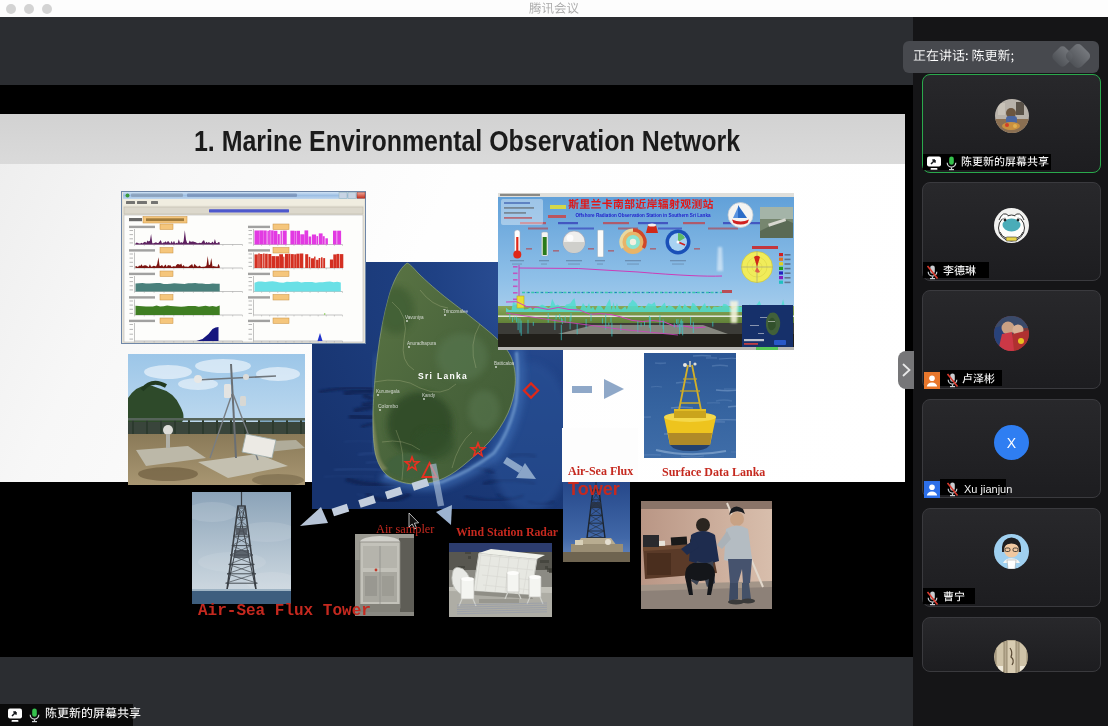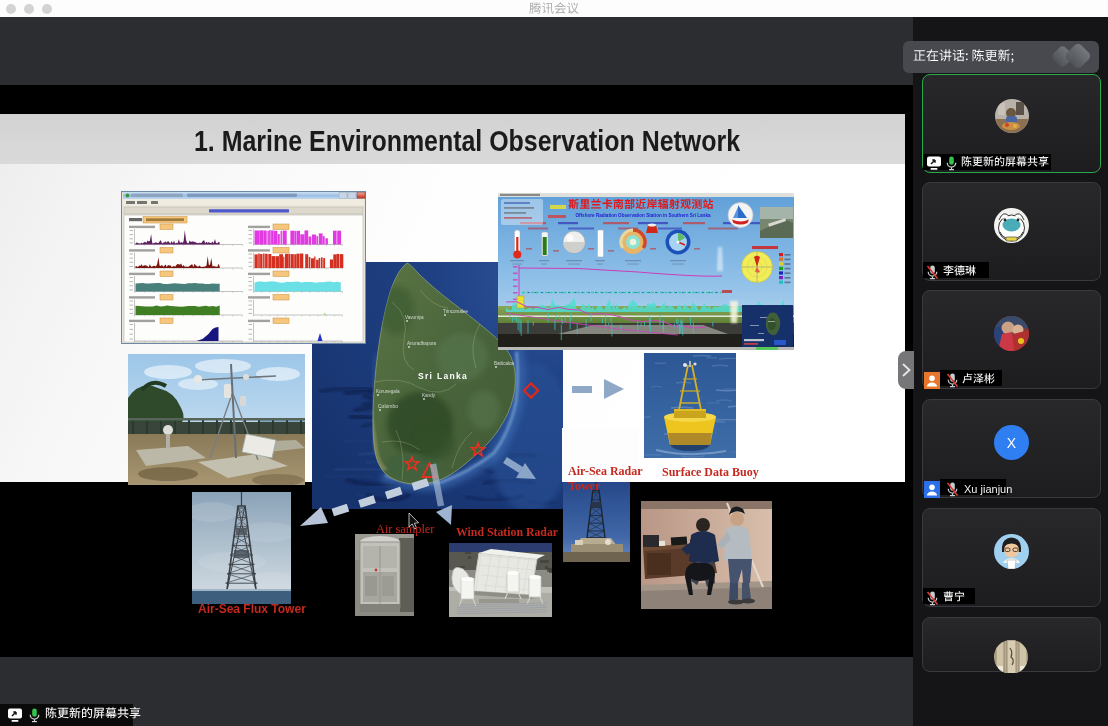--- a/index.html
+++ b/index.html
@@ -879,26 +879,26 @@
         <polygon points="300,412 321,393 328,409" fill="#b6c3d6"></polygon>
         <line x1="433" y1="350" x2="441" y2="392" stroke="#aabed8" stroke-width="6.5" opacity="0.65"></line>
         <polygon points="451,411 436,398 452,391" fill="#9db3d0"></polygon>
         <line x1="505" y1="346" x2="521" y2="356" stroke="#8aa5c8" stroke-width="7"></line>
         <polygon points="536,365 516,364 525,349" fill="#8aa5c8"></polygon>
         <line x1="572" y1="275.5" x2="592" y2="275.5" stroke="#8fa8c8" stroke-width="7"></line>
         <polygon points="624,275 604,265 604,285" fill="#8fa8c8"></polygon>
         <rect x="526" y="271.5" width="10" height="10" transform="rotate(45 531 276.5)" fill="none" stroke="#e02818" stroke-width="2.2"></rect>
         <path d="M409 399 L409 413 L412.2 410 L414.5 415 L416.6 414 L414.4 409.2 L418.6 408.8 Z" fill="#111" stroke="#fff" stroke-width="0.7"></path>
       </svg>
-      <div class="abs" style="left:568px;top:350px;font-family:'Liberation Serif',serif;font-weight:bold;font-size:12px;color:#c5291f;white-space:nowrap;transform:scaleX(1.0);transform-origin:0 0">Air-Sea Radar</div>
-      <div class="abs" style="left:568px;top:364.5px;font-family:Liberation Serif, serif;font-weight:bold;font-size:12px;color:#c5291f;white-space:nowrap;transform:scaleX(1.0);transform-origin:0 0">Tower</div>
-      <div class="abs" style="left:662px;top:351px;font-family:'Liberation Serif',serif;font-weight:bold;font-size:12px;color:#c5291f;white-space:nowrap;transform:scaleX(1.0);transform-origin:0 0">Surface Data Buoy</div>
+      <div class="abs" style="left:568px;top:350px;font-family:'Liberation Serif',serif;font-weight:bold;font-size:12px;color:#c5291f;white-space:nowrap;transform:scaleX(1.0);transform-origin:0 0">Air-Sea Flux</div>
+      <div class="abs" style="left:568px;top:364.5px;font-family:Liberation Sans, sans-serif;font-weight:bold;font-size:18px;color:#c5291f;white-space:nowrap;transform:scaleX(1.0);transform-origin:0 0">Tower</div>
+      <div class="abs" style="left:662px;top:351px;font-family:'Liberation Serif',serif;font-weight:bold;font-size:12px;color:#c5291f;white-space:nowrap;transform:scaleX(1.0);transform-origin:0 0">Surface Data Lanka</div>
       <div class="abs" style="left:376px;top:407.5px;font-family:'Liberation Serif',serif;font-weight:normal;font-size:12.3px;color:#c5291f;white-space:nowrap;transform:scaleX(1.0);transform-origin:0 0">Air sampler</div>
       <div class="abs" style="left:456px;top:411px;font-family:'Liberation Serif',serif;font-weight:bold;font-size:11.8px;color:#c5291f;white-space:nowrap;transform:scaleX(1.0);transform-origin:0 0">Wind Station Radar</div>
-      <div class="abs" style="left:198px;top:488px;font-family:Liberation Sans, sans-serif;font-weight:bold;font-size:12px;color:#c5291f;white-space:nowrap;transform:scaleX(1.0);transform-origin:0 0">Air-Sea Flux Tower</div>
+      <div class="abs" style="left:198px;top:488px;font-family:Liberation Mono, monospace;font-weight:bold;font-size:16px;color:#c5291f;white-space:nowrap;transform:scaleX(1.0);transform-origin:0 0">Air-Sea Flux Tower</div>
 </div>
 
 <div class="abs" style="left:913px;top:17px;width:195px;height:709px;background:#151517"></div>
 
 <div class="abs" style="left:898px;top:351px;width:16px;height:38px;background:#767678;border-radius:8px 0 0 8px"></div>
 <svg class="abs" style="left:900px;top:362px" width="12" height="16" viewBox="0 0 12 16">
       <path d="M3.5 2.5 L9.5 8 L3.5 13.5" stroke="#e8e8e8" stroke-width="1.8" fill="none" stroke-linecap="round"></path>
     </svg>
 <div class="abs" style="left:922px;top:74px;width:179px;height:99px;border:1.5px solid #2aa94c;border-radius:8px;background:linear-gradient(180deg,#28282b 0%,#222225 55%,#1d1d20 100%)">
       <svg class="abs" style="left:72px;top:24px" width="34" height="34">

